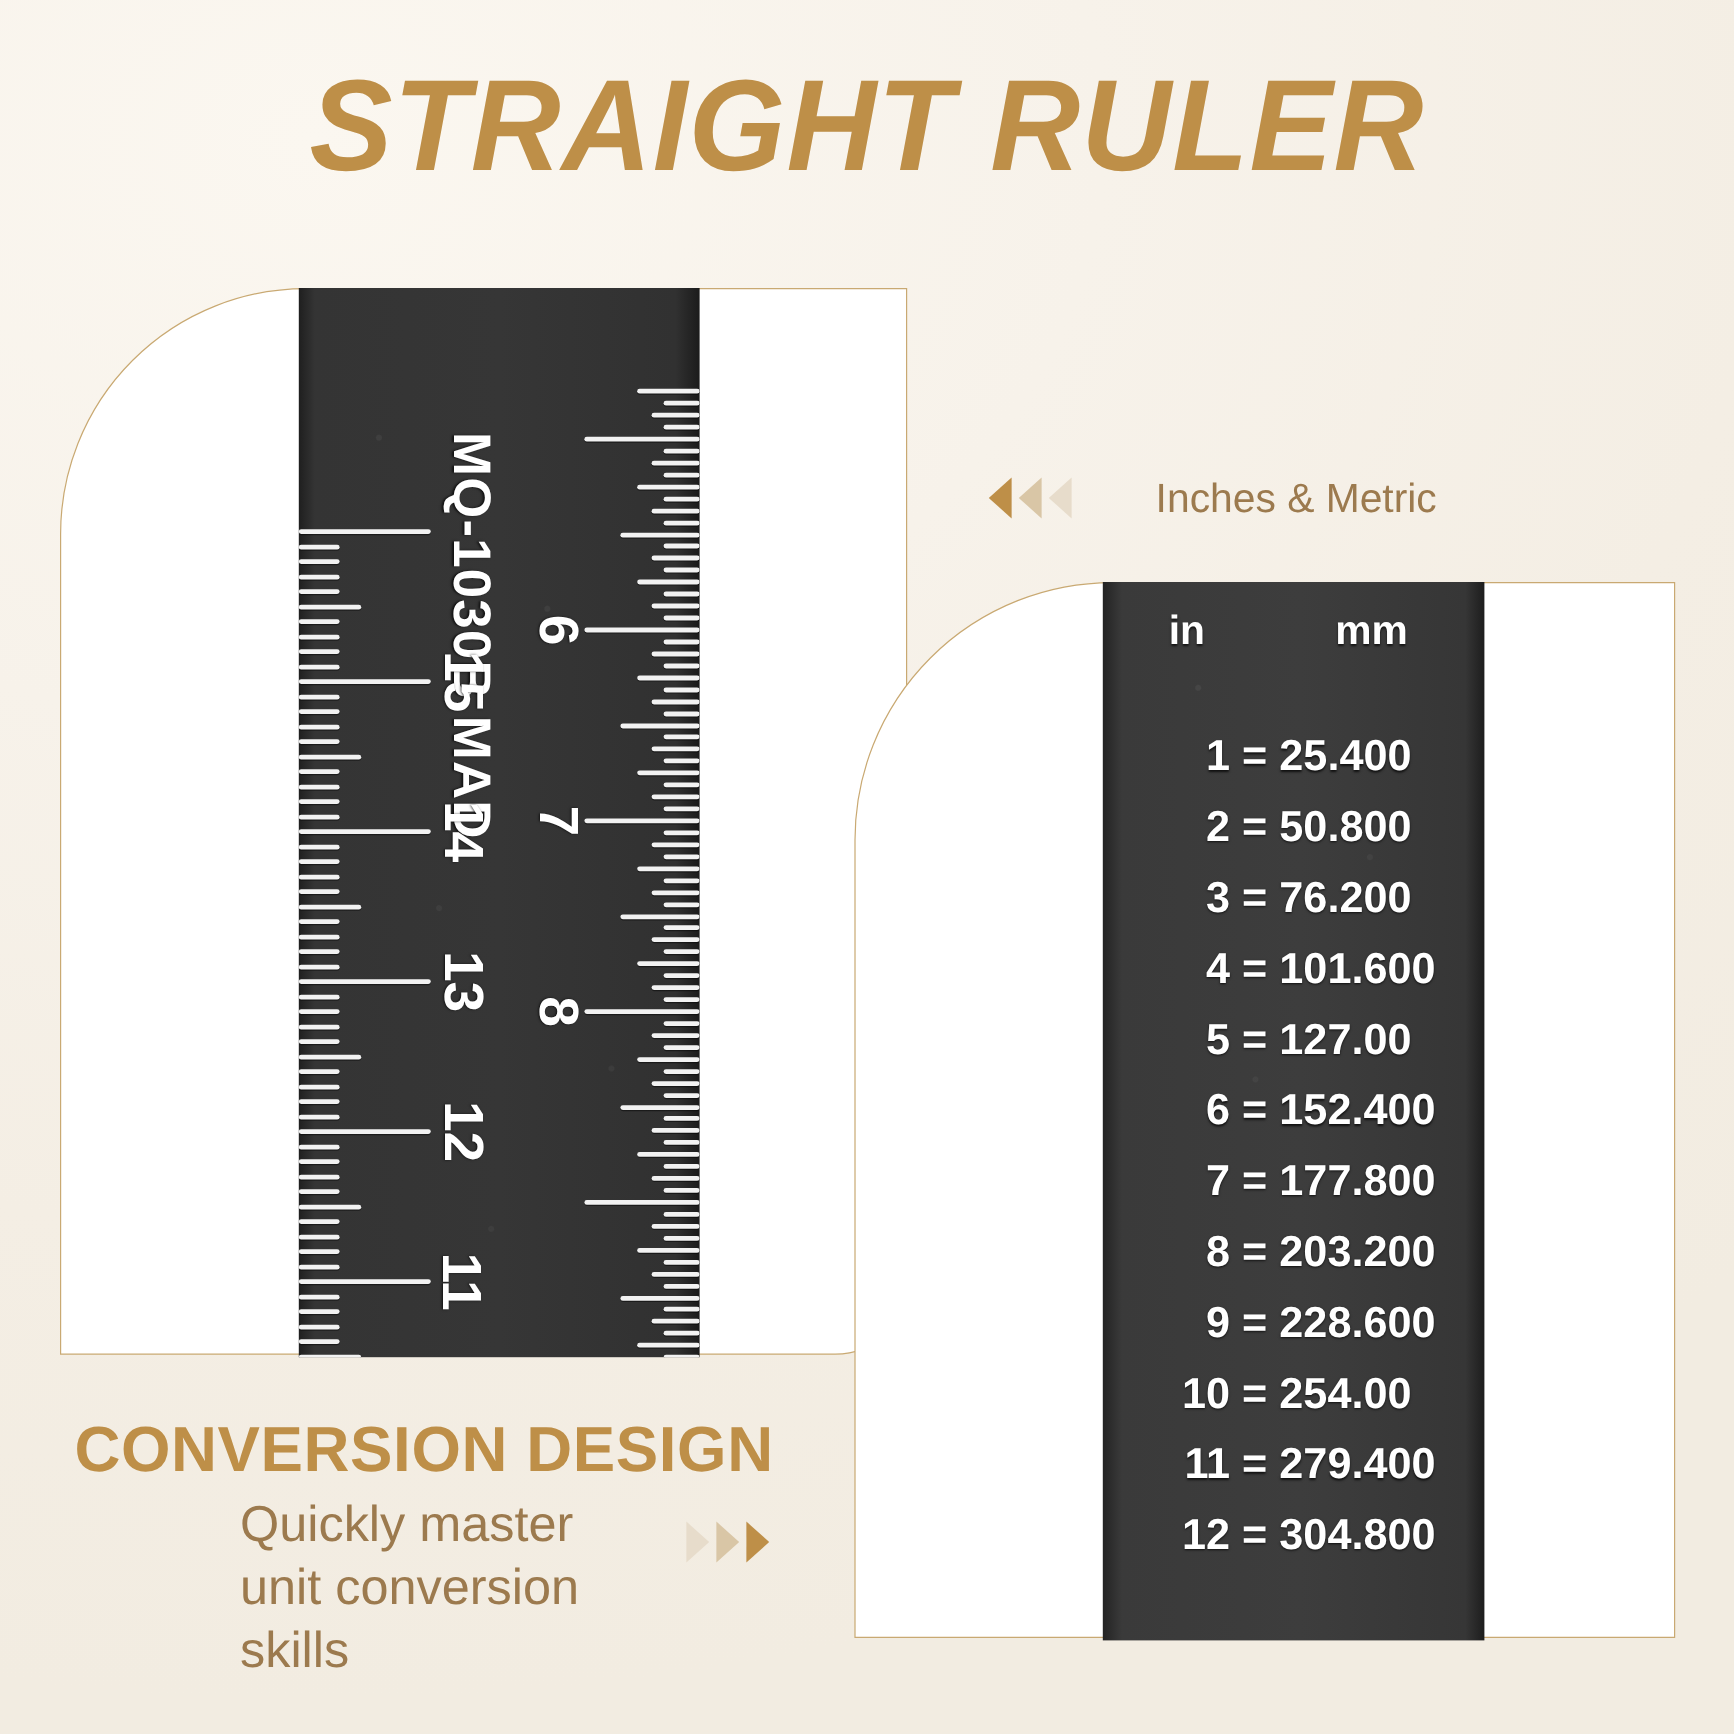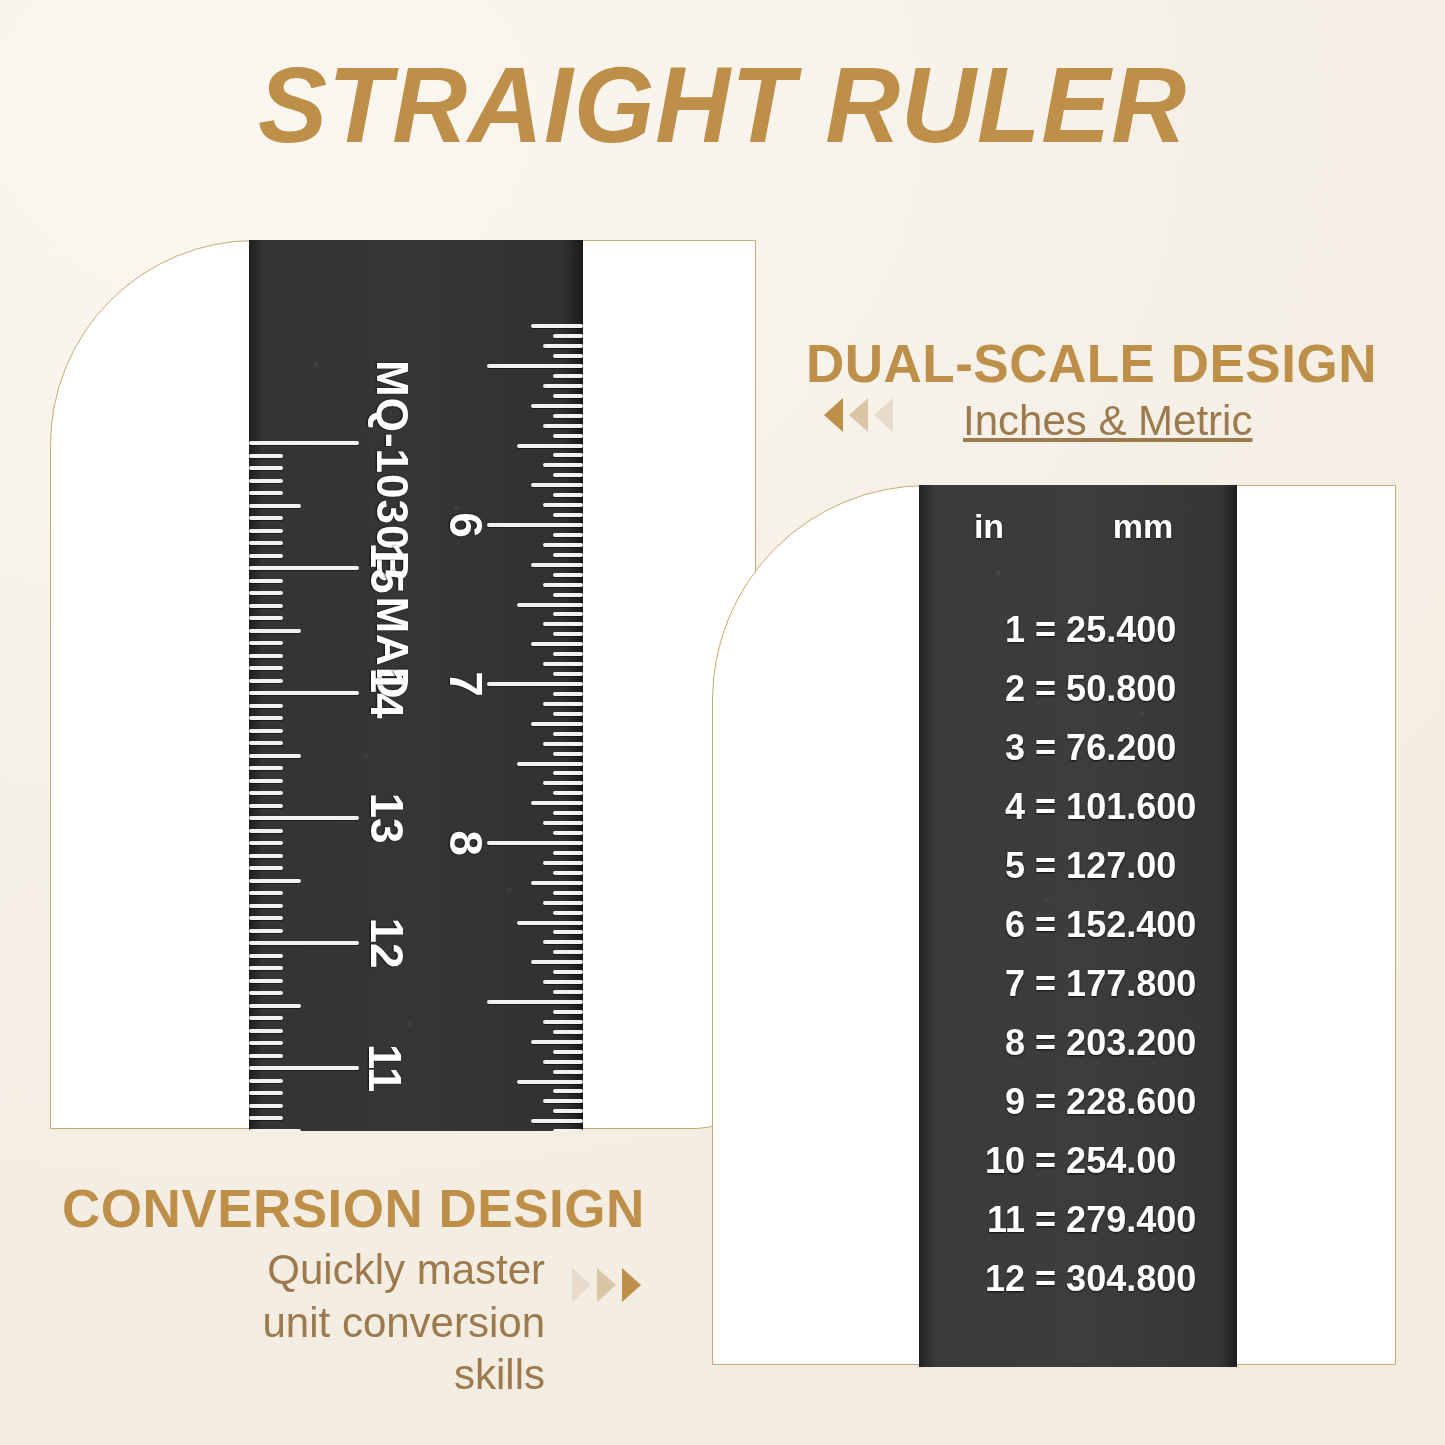--- a/index.html
+++ b/index.html
@@ -119,23 +119,23 @@
   
   .feat-title{
     position:absolute;font-weight:bold;color:#BE8F48;white-space:nowrap;
     font-family:"Liberation Sans","DejaVu Sans",sans-serif;
   }
   .feat-sub{
     position:absolute;color:#9C7A4E;white-space:nowrap;
     font-family:"Liberation Sans","DejaVu Sans",sans-serif;
   }
   #dual-title{left:806px;top:333px;font-size:53px;letter-spacing:.5px;}
-  #dual-sub{left:963px;top:397px;font-size:42px;text-decoration:underline;}
+  #dual-sub{left:963px;top:397px;font-size:34px;}
   #conv-title{left:62px;top:1178px;font-size:53px;letter-spacing:.5px;}
-  #conv-sub{left:200px;top:1244px;font-size:42px;text-align:right;white-space:normal;width:345px;line-height:1.25;}
+  #conv-sub{left:200px;top:1244px;font-size:42px;text-align:left;white-space:normal;width:345px;line-height:1.25;}
 
   .chev-group{position:absolute;display:flex;gap:6px;align-items:center;}
   #dual-chevs{left:824px;top:398px;}
   #conv-chevs{left:572px;top:1268px;}
   .chev{width:0;height:0;border-top:17px solid transparent;border-bottom:17px solid transparent;}
   .chev.left{border-right:19px solid currentColor;}
   .chev.right{border-left:19px solid currentColor;}
 </style>
 </head>
 <body>
@@ -354,21 +354,20 @@
           </div>
           <div class="gap"></div>
           <div class="trow">
             <div class="c-in">1/2 =</div>
             <div class="c-mm">12.700</div>
           </div>
         </div>
     </div>
   </div>
 
-  <div class="feat-title" id="dual-title">DUAL-SCALE DESIGN</div>
   <div class="chev-group" id="dual-chevs">
       <div class="chev left" style="color: rgb(190, 143, 72);"></div>
       <div class="chev left" style="color: rgb(217, 198, 166);"></div>
       <div class="chev left" style="color: rgb(231, 220, 203);"></div>
     </div>
   <div class="feat-sub" id="dual-sub">Inches &amp; Metric</div>
 
   <div class="feat-title" id="conv-title">CONVERSION DESIGN</div>
   <div class="feat-sub" id="conv-sub">Quickly master unit conversion skills</div>
   <div class="chev-group" id="conv-chevs">

